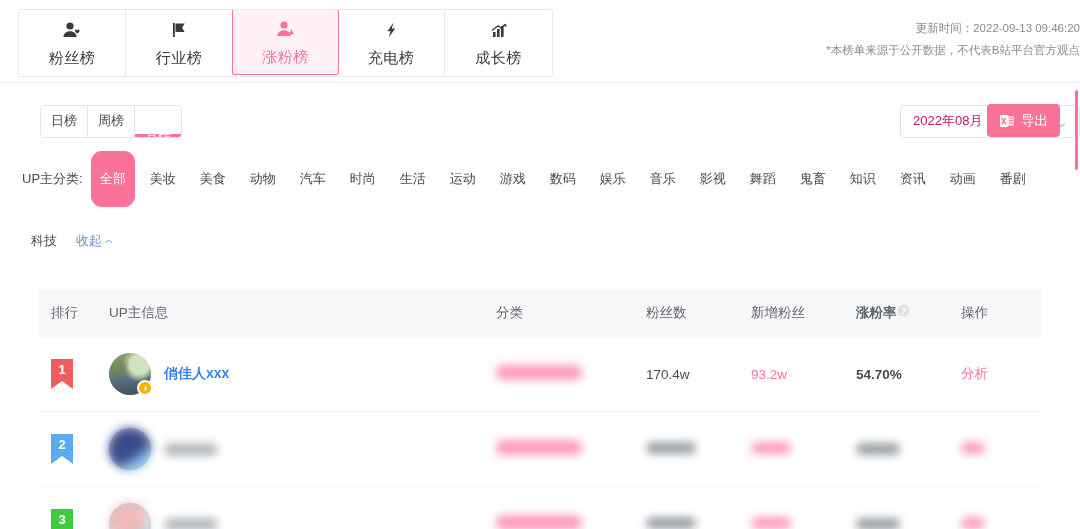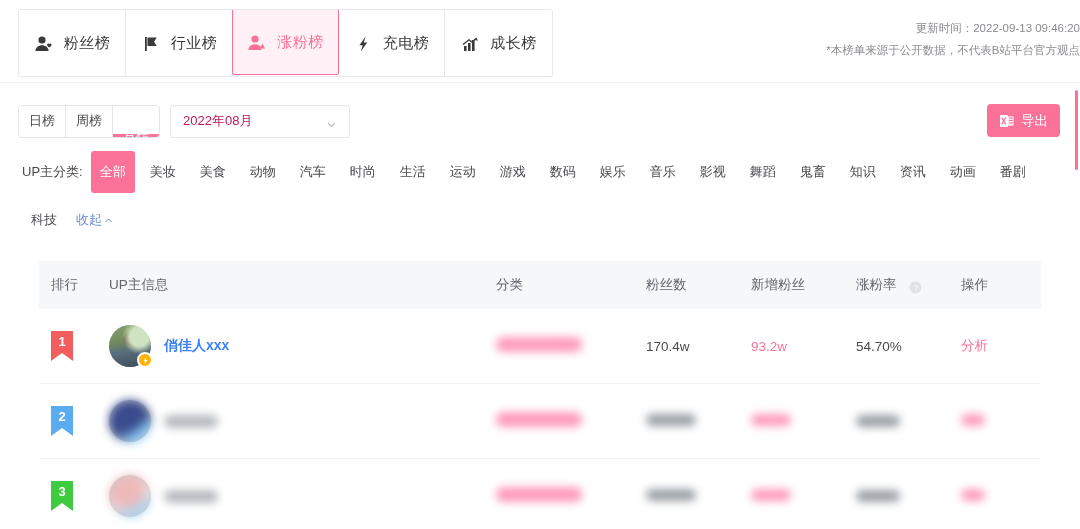--- a/index.html
+++ b/index.html
@@ -22,21 +22,21 @@
   .tabs {
     position: absolute; left: 18px; top: 9px;
     display: flex;
     border: 1px solid #e8e8ea;
     border-radius: 3px;
     overflow: hidden;
     background: #fff;
   }
   .tab {
     width: 107px; height: 66px;
-    display: flex; flex-direction: row;
+    display: flex; flex-direction: column;
     align-items: center; justify-content: center;
     gap: 10px;
     border-right: 1px solid #e8e8ea;
     cursor: pointer;
     background: #fff;
     position: relative;
   }
   .tab:last-child { border-right: none; }
   .tab .t-icon { height: 20px; display:flex; align-items:flex-end; justify-content:center; }
   .tab .t-icon svg { display: block; }
@@ -60,21 +60,22 @@
   }
   .meta .m-time { font-size: 11.5px; color: #8b8b90; }
   .meta .m-note { font-size: 11.5px; color: #8b8b90; }
 
   
   .filterzone { position: relative; padding-top: 14px; }
   .filterrow {
     position: relative;
     height: 48px;
     display: flex; align-items: center;
-    padding-left: 18px;
+    padding-left: 40px;
+    justify-content: space-between;
   }
   .seg {
     display: flex;
     border: 1px solid #e3e5e7;
     border-radius: 4px;
     overflow: hidden;
     height: 33px;
   }
   .seg-btn {
     min-width: 43px; padding: 0 10px;
@@ -123,22 +124,22 @@
     column-gap: 0px;
     row-gap: 6px;
   }
   .catlabel {
     font-size: 13px; color: #4a4a4e;
     margin-right: 8px;
     white-space: nowrap;
   }
   .chip {
     font-size: 13px; color: #4a4a4e;
-    padding: 12px 9px;
-    border-radius: 3px;
+    padding: 19px 9px;
+    border-radius: 11px;
     cursor: pointer;
     white-space: nowrap;
     margin-right: 6px;
   }
   .chip.on { background: #fb7299; color: #fff; }
   .collapse {
     font-size: 13px; color: #6b8cce;
     cursor: pointer; margin-left: 4px;
     display: flex; align-items: center; gap: 2px;
     white-space: nowrap;
@@ -152,21 +153,21 @@
     height: 48px;
     background: #f6f7f8;
     font-size: 13.5px; color: #61666d;
     padding-left: 12px;
   }
   .c-rank  { width: 58px; }
   .c-up    { flex: 1; min-width: 0; }
   .c-cat   { width: 150px; }
   .c-fans  { width: 105px; }
   .c-new   { width: 105px; }
-  .c-rate  { width: 105px; display:flex; align-items:flex-end; gap:12px; }
+  .c-rate  { width: 105px; display:flex; align-items:flex-start; gap:0;font-weight:bold; }
   .c-op    { width: 80px; }
 
   .help-ic { width: 13px; height: 13px; opacity:.85; }
 
   .trow {
     display: flex; align-items: center;
     height: 75px;
     border-bottom: 1px solid #f1f2f3;
     padding-left: 12px;
     font-size: 13.5px; color: #4a4a4e;

